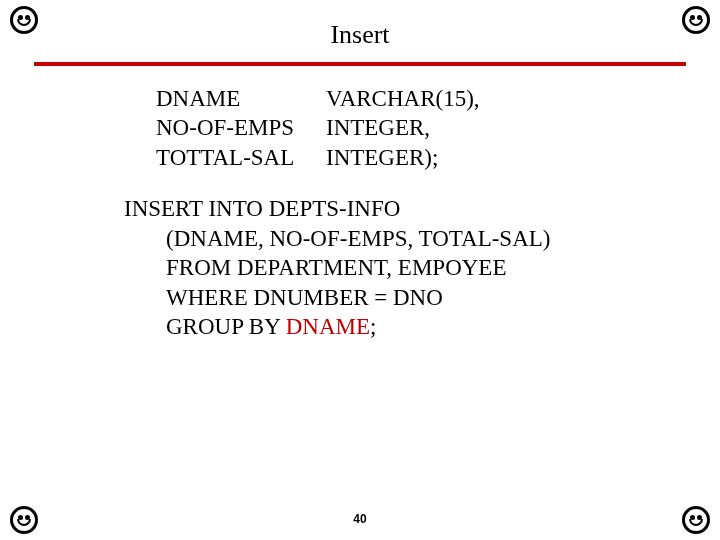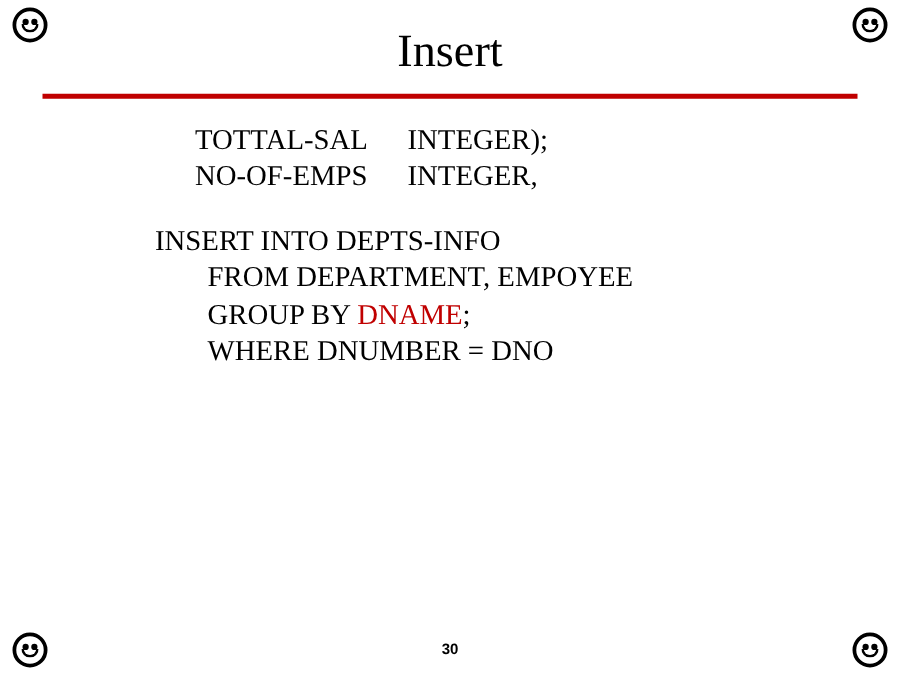--- a/index.html
+++ b/index.html
@@ -42,21 +42,21 @@
     left: 50%;
     transform: translateX(-50%);
   }
   .tl { top: 6px; left: 10px; }
   .tr { top: 6px; right: 10px; }
   .bl { bottom: 6px; left: 10px; }
   .br { bottom: 6px; right: 10px; }
 
   .title {
     text-align: center;
-    font-size: 37px;
+    font-size: 26px;
     font-family: "Times New Roman", Times, serif;
     color: #000;
     margin-top: 20px;
   }
   .divider {
     height: 4px;
     background: #c00000;
     margin: 12px 34px 0 34px;
   }
   .content {
@@ -109,35 +109,41 @@
     <span class="mouth"></span>
 </div>
 
 <div class="title">Insert</div>
 <div class="divider"></div>
 
 <div class="content">
 
   <div class="block">
     <div class="row">
-      <span class="indent w1"></span><span class="col1" style="width:170px">TOTTAL-SAL</span><span class="col2">INTEGER);</span>
+      <span class="indent w1"></span><span class="col1" style="width:170px">DNAME</span><span class="col2">VARCHAR(15),</span>
     </div>
     <div class="row">
       <span class="indent w1"></span><span class="col1" style="width:170px"> NO-OF-EMPS</span><span class="col2">INTEGER,</span>
+    </div>
+    <div class="row">
+      <span class="indent w1"></span><span class="col1" style="width:170px">TOTTAL-SAL</span><span class="col2">INTEGER);</span>
     </div>
   </div>
 
   <div class="block">
     <div class="row">INSERT INTO DEPTS-INFO</div>
     <div class="row">
+      <span class="indent w2"></span><span>(DNAME, NO-OF-EMPS, TOTAL-SAL)</span>
+    </div>
+    <div class="row">
       <span class="indent w2"></span><span>FROM DEPARTMENT, EMPOYEE</span>
     </div>
     <div class="row">
-      <span class="indent w2"></span><span>GROUP BY </span><span class="red">DNAME</span><span>;</span>
+      <span class="indent w2"></span><span>WHERE DNUMBER = DNO</span>
     </div>
     <div class="row">
-      <span class="indent w2"></span><span>WHERE DNUMBER = DNO</span>
+      <span class="indent w2"></span><span>GROUP BY </span><span class="red">DNAME</span><span>;</span>
     </div>
   </div>
 
 </div>
 
-<div class="pagenum">30</div>
+<div class="pagenum">40</div>
 
 </body></html>

